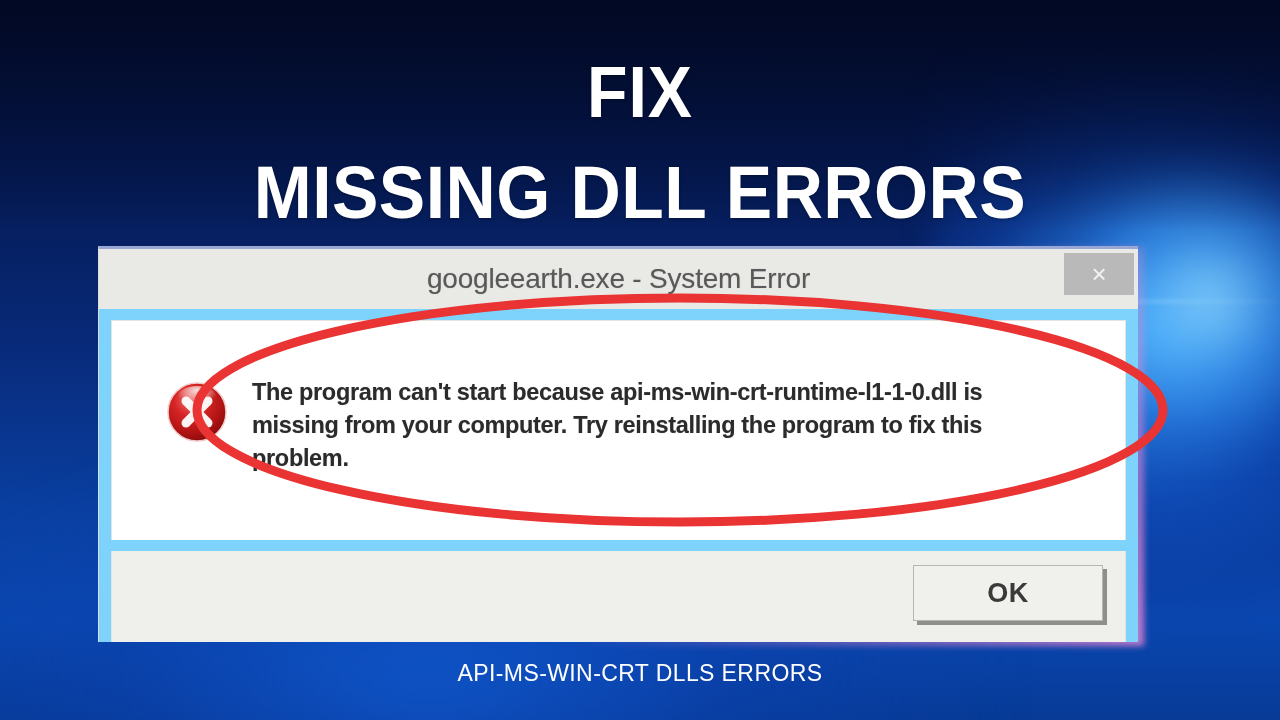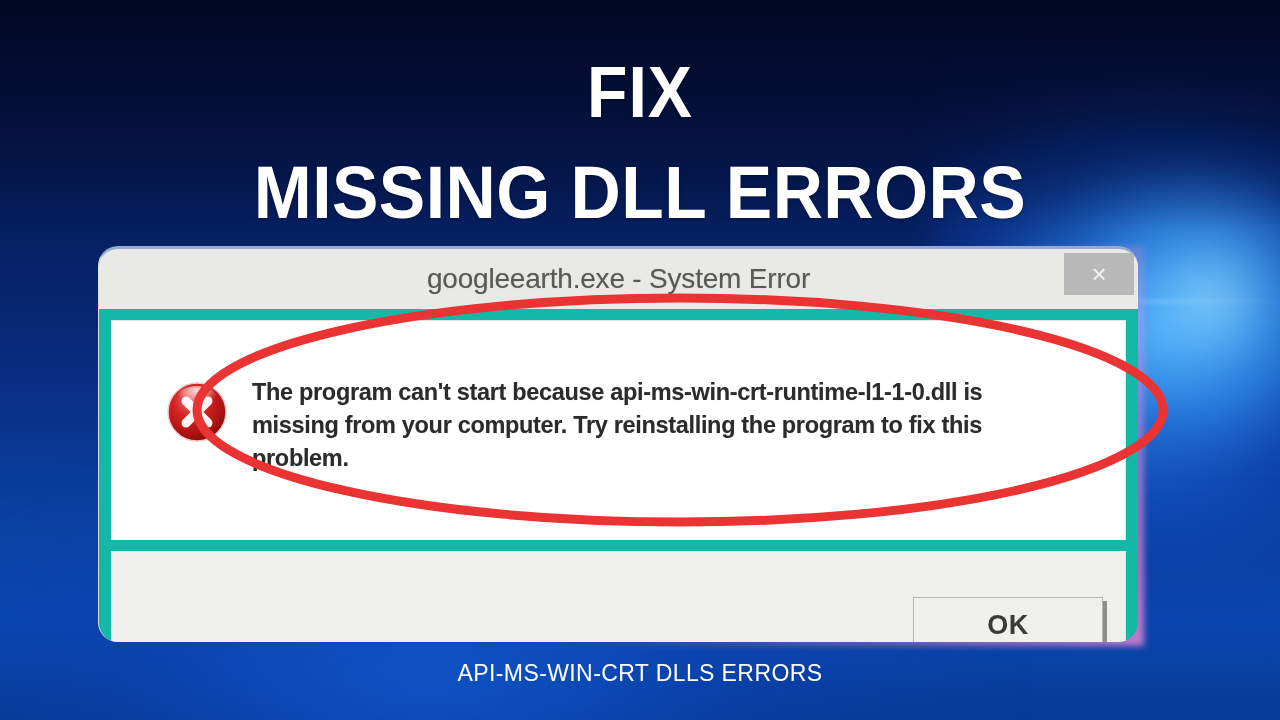--- a/index.html
+++ b/index.html
@@ -124,26 +124,25 @@
     height: 400px;
     background: linear-gradient(135deg, rgba(255,170,220,0.0) 60%, rgba(255,140,215,0.75) 100%);
     filter: blur(3px);
   }
   .dialog {
     position: absolute;
     left: 98px;
     top: 246px;
     width: 1040px;
     height: 396px;
-    background: #14b8a6;
+    background: #7dd3fc;
     border-top: 3px solid #9aa6d4;
     border-left: 1px solid #dcddd8;
     box-sizing: border-box;
     overflow: hidden;
-    border-radius: 20px;
   }
 
   .titlebar {
     position: relative;
     height: 60px;
     background: #e9eae6;
   }
   .title-text {
     position: absolute;
     left: 0; right: 0;
@@ -226,21 +225,20 @@
     top: 14px;
     width: 190px;
     height: 56px;
     background: #f0f0ec;
     border: 1px solid #b6b6b2;
     box-shadow: 4px 4px 0 0 rgba(110,110,108,0.75);
     display: flex;
     align-items: center;
     justify-content: center;
     box-sizing: border-box;
-    margin-top: 32px;
   }
   .ok-label {
     color: #3a3a3a;
     font-family: "Liberation Sans", sans-serif;
     font-size: 27px;
     font-weight: bold;
     letter-spacing: 0.5px;
   }
 
   

